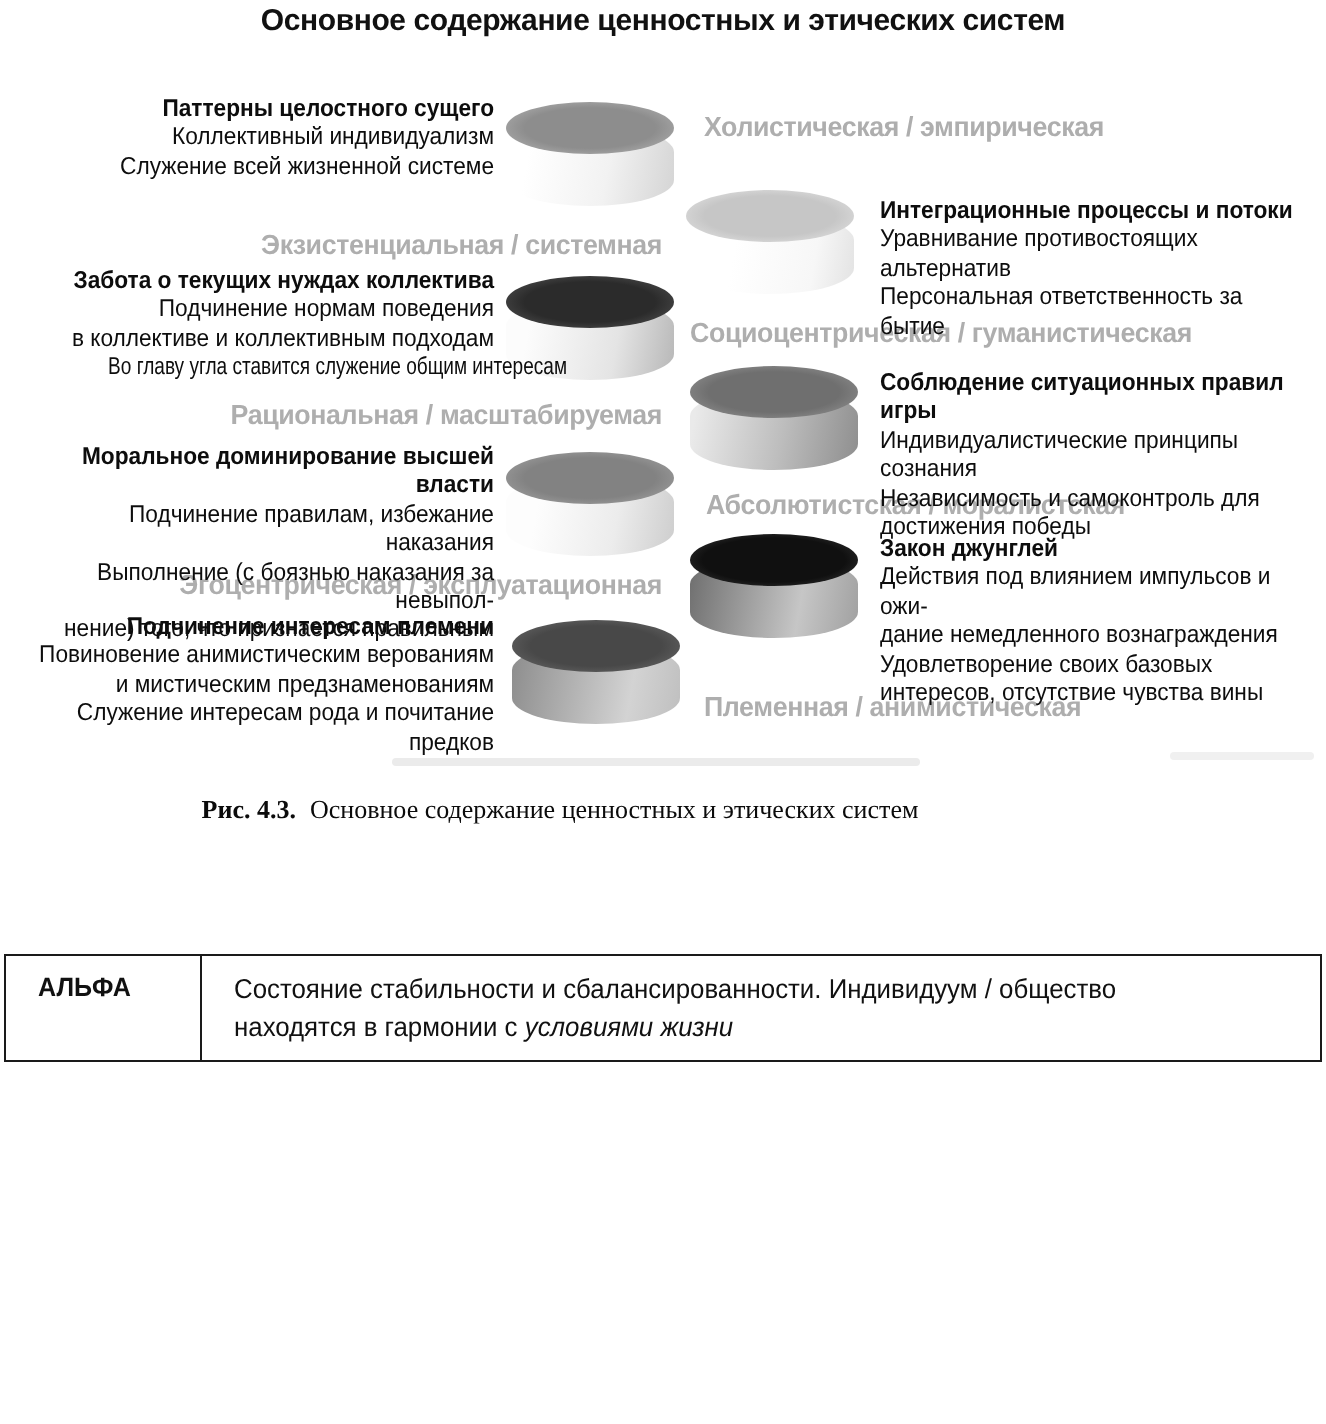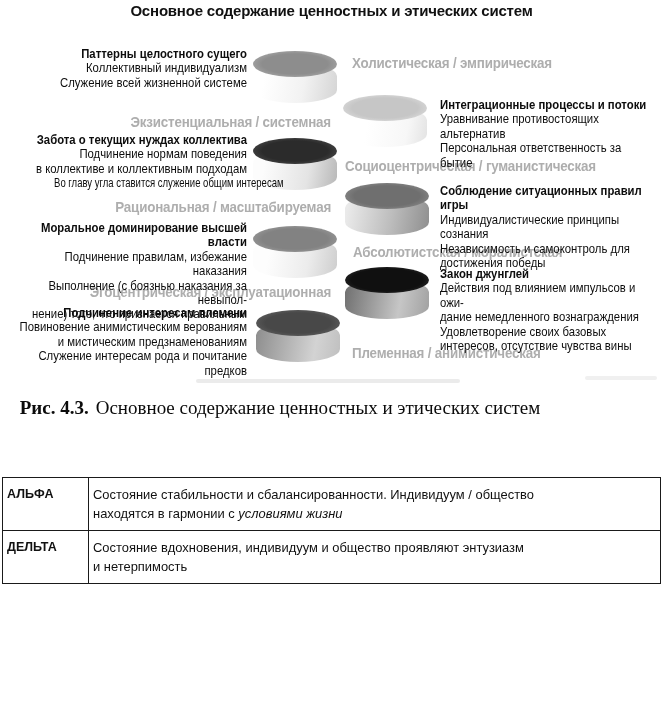--- a/index.html
+++ b/index.html
@@ -59,30 +59,30 @@
   .r1{top:98px;} .r2{top:184px;} .r3{top:267px;}
   .xcond{transform:scaleX(0.84);transform-origin:100% 50%;white-space:nowrap;}
 
   
   .strip{position:absolute;background:#ebebeb;border-radius:2px;}
   .strip1{left:196px;top:379px;width:264px;height:4px;}
   .strip2{left:585px;top:376px;width:72px;height:4px;background:#f0f0f0;}
 
   
   .fig-caption{position:absolute;top:397px;left:0;width:560px;text-align:center;
-               font-family:"Liberation Serif",serif;font-size:19px;color:#0b0b0b;}
+               font-family:"Liberation Serif",serif;font-size:13px;color:#0b0b0b;}
   .fig-caption .cap-label{font-weight:700;margin-right:7px;}
   .tbl-caption{position:absolute;top:442px;left:4px;
                font-family:"Liberation Serif",serif;font-size:16px;color:#0b0b0b;}
   .tbl-caption .cap-label{font-weight:700;margin-right:7px;}
 
   
   table.phases{position:absolute;top:477px;left:2px;width:659px;
                border-collapse:collapse;table-layout:fixed;}
-  table.phases td{border:1.6px solid #1a1a1a;vertical-align:top;padding:7px 10px 7px 4px;}
+  table.phases td{border:1.6px solid #1a1a1a;vertical-align:top;padding:7px 10px 7px 16px;}
   td.phase{width:71px;font-weight:700;font-size:13.2px;line-height:17px;}
   td.desc{font-size:13.6px;line-height:19px;}
   .squeeze{display:block;transform:scaleX(0.95);transform-origin:0 0;white-space:nowrap;}
   .phase .squeeze{white-space:normal;}
   .ital{font-style:italic;}
   .desc-line{white-space:nowrap;}
 </style>
 </head>
 <body>
 
@@ -183,25 +183,16 @@
     <tbody>
       <tr>
         <td class="phase">
             <span class="squeeze">АЛЬФА</span>
           </td>
         <td class="desc">
           <div class="desc-line squeeze"><span>Состояние стабильности и сбалансированности. Индивидуум / общество</span></div>
           <div class="desc-line squeeze auto-hide"><span>находятся в гармонии с </span> <span class="ital">условиями жизни</span></div>
         </td>
       </tr>
-      <tr>
-        <td class="phase">
-            <span class="squeeze">ДЕЛЬТА</span>
-          </td>
-        <td class="desc">
-          <div class="desc-line squeeze"><span>Состояние вдохновения, индивидуум и общество проявляют энтузиазм</span></div>
-          <div class="desc-line squeeze auto-hide"><span>и нетерпимость</span></div>
-        </td>
-      </tr>
     </tbody>
   </table>
 
 </div>
 
 </body></html>

